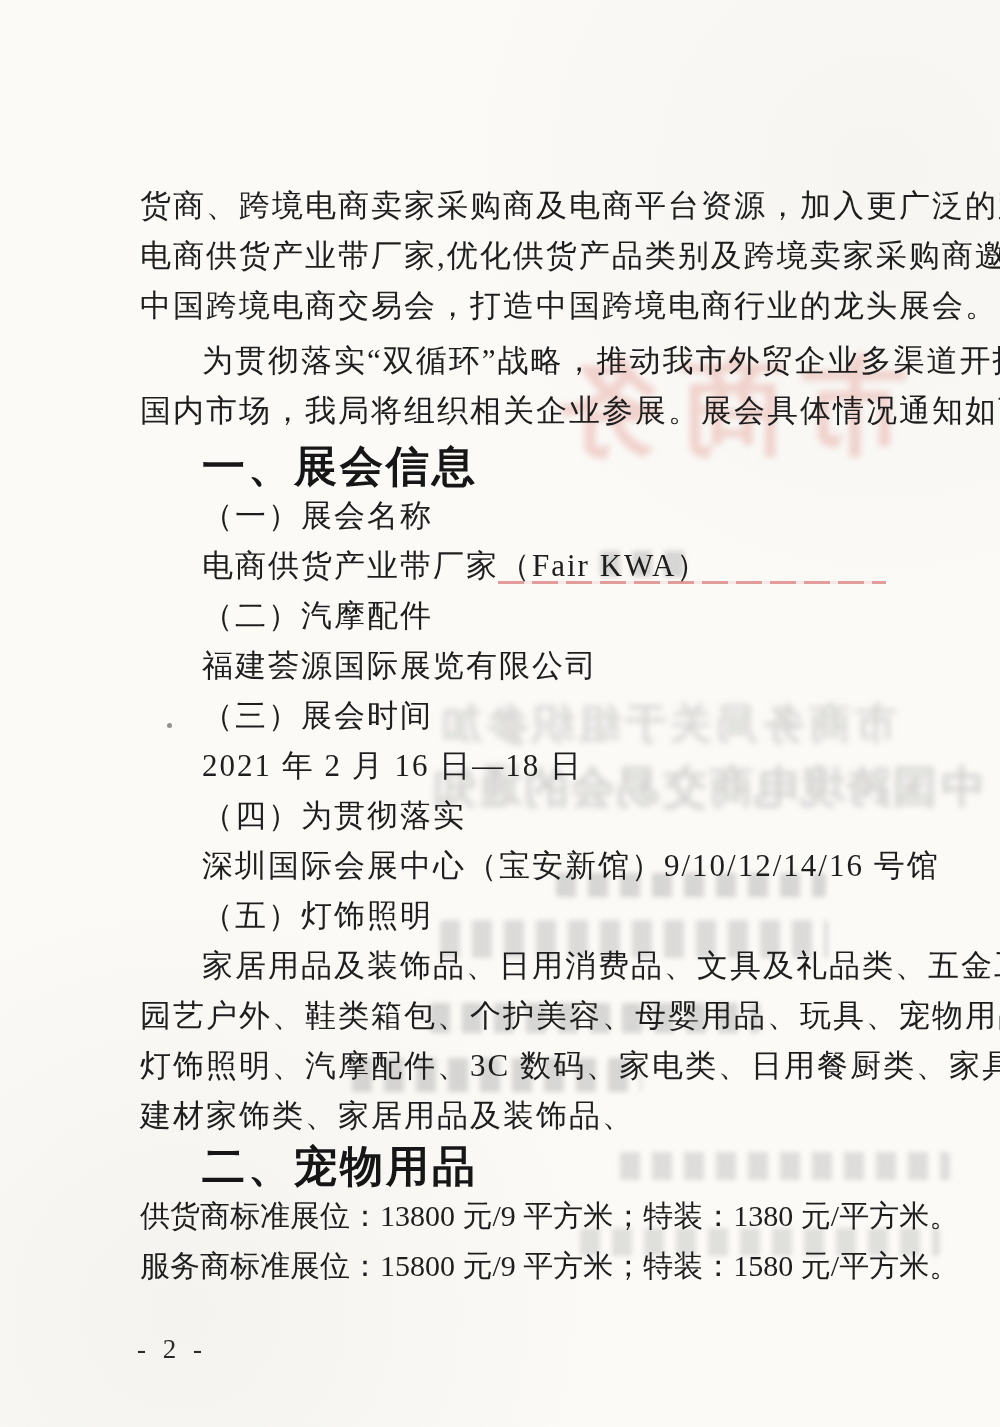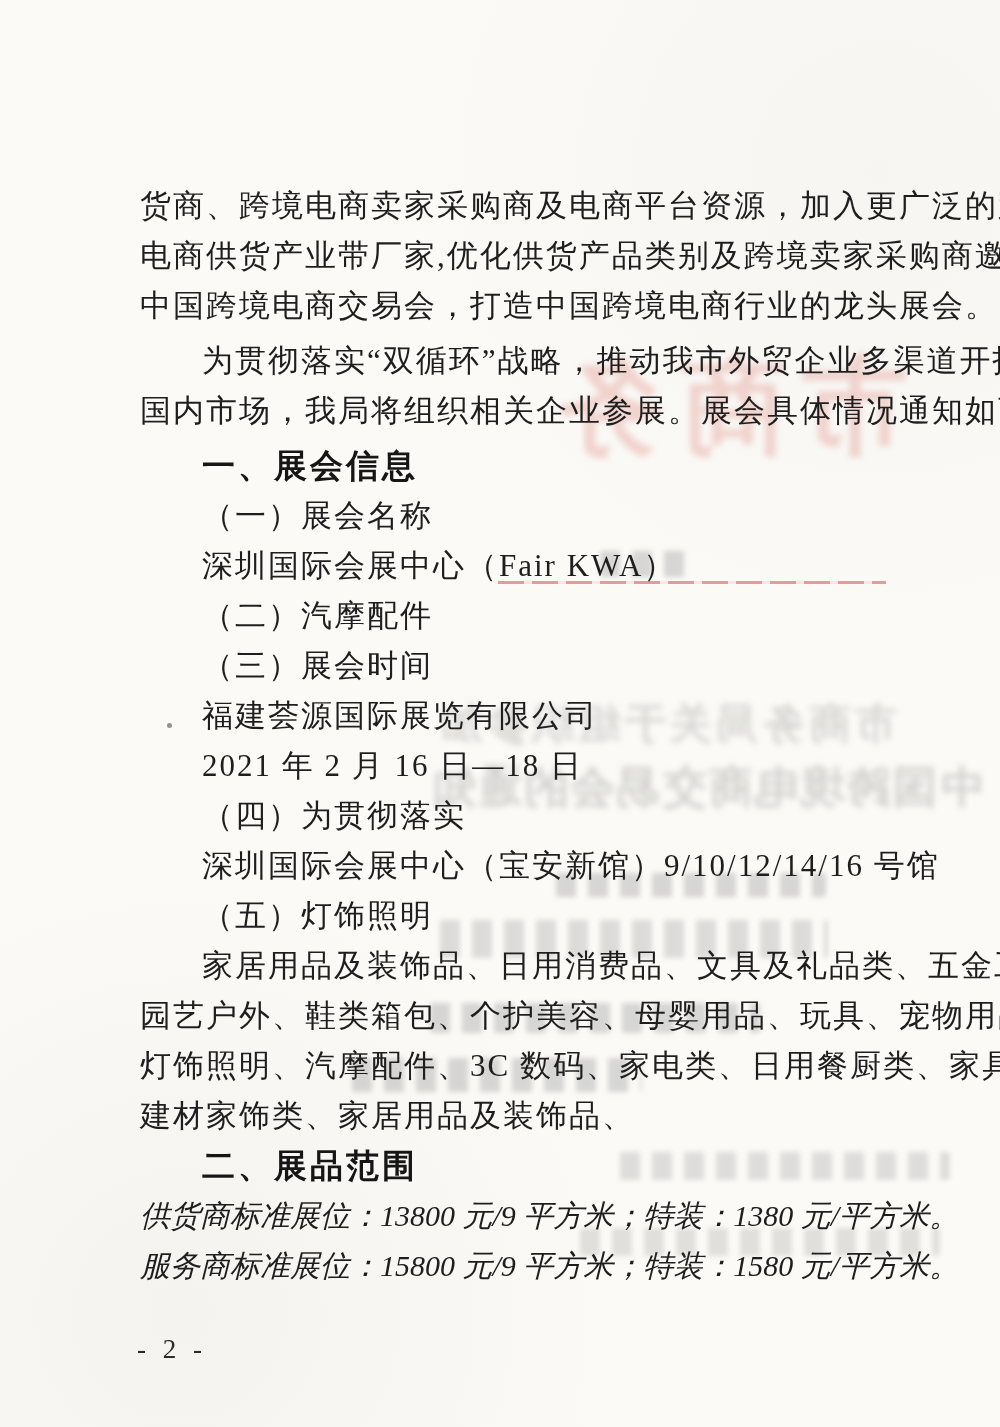--- a/index.html
+++ b/index.html
@@ -80,25 +80,25 @@
   }
   .ln{
     height:50px;line-height:50px;
     font-size:31px;letter-spacing:2px;
     white-space:nowrap;
   }
   .ind{text-indent:62px;}
   .gap{margin-top:5px;}
   .hd{
     font-weight:bold;
-    font-family:Liberation Serif, serif;
-    font-size:33px;letter-spacing:3px;
+    font-family:Liberation Sans, sans-serif;
+    font-size:43px;letter-spacing:3px;
     color:#161616;
   }
-  .fee{font-size:30px;letter-spacing:0;font-style:italic;}
+  .fee{font-size:30px;letter-spacing:0;}
   .pagenum{
     position:absolute;left:137px;top:1334px;z-index:1;
     font-size:27px;letter-spacing:5px;color:#2a2a2a;
     font-family:"Liberation Serif",serif;
   }
 </style>
 </head>
 <body>
 
 <div class="page">
@@ -123,38 +123,38 @@
     <div class="ln">货商、跨境电商卖家采购商及电商平台资源，加入更广泛的跨境</div>
     <div class="ln">电商供货产业带厂家,优化供货产品类别及跨境卖家采购商邀约，</div>
     <div class="ln">中国跨境电商交易会，打造中国跨境电商行业的龙头展会。</div>
 
     <div class="ln ind gap">为贯彻落实“双循环”战略，推动我市外贸企业多渠道开拓</div>
     <div class="ln">国内市场，我局将组织相关企业参展。展会具体情况通知如下：</div>
 
     <div class="ln ind hd gap">一、展会信息</div>
 
     <div class="ln ind">（一）展会名称</div>
-    <div class="ln ind">深圳国际会展中心（Fair KWA）</div>
+    <div class="ln ind">电商供货产业带厂家（Fair KWA）</div>
 
     <div class="ln ind">（二）汽摩配件</div>
+    <div class="ln ind">福建荟源国际展览有限公司</div>
+
     <div class="ln ind">（三）展会时间</div>
-
-    <div class="ln ind">福建荟源国际展览有限公司</div>
     <div class="ln ind">2021 年 2 月 16 日—18 日</div>
 
     <div class="ln ind">（四）为贯彻落实</div>
     <div class="ln ind">深圳国际会展中心（宝安新馆）9/10/12/14/16 号馆</div>
 
     <div class="ln ind">（五）灯饰照明</div>
     <div class="ln ind">家居用品及装饰品、日用消费品、文具及礼品类、五金工具</div>
     <div class="ln">园艺户外、鞋类箱包、个护美容、母婴用品、玩具、宠物用品、</div>
     <div class="ln">灯饰照明、汽摩配件、3C 数码、家电类、日用餐厨类、家具类、</div>
     <div class="ln">建材家饰类、家居用品及装饰品、</div>
 
-    <div class="ln ind hd">二、展品范围</div>
+    <div class="ln ind hd">二、宠物用品</div>
 
     <div class="ln fee">供货商标准展位：13800 元/9 平方米；特装：1380 元/平方米。</div>
     <div class="ln fee">服务商标准展位：15800 元/9 平方米；特装：1580 元/平方米。</div>
 
   </div>
 
   <div class="pagenum">- 2 -</div>
 
 </div>
 

